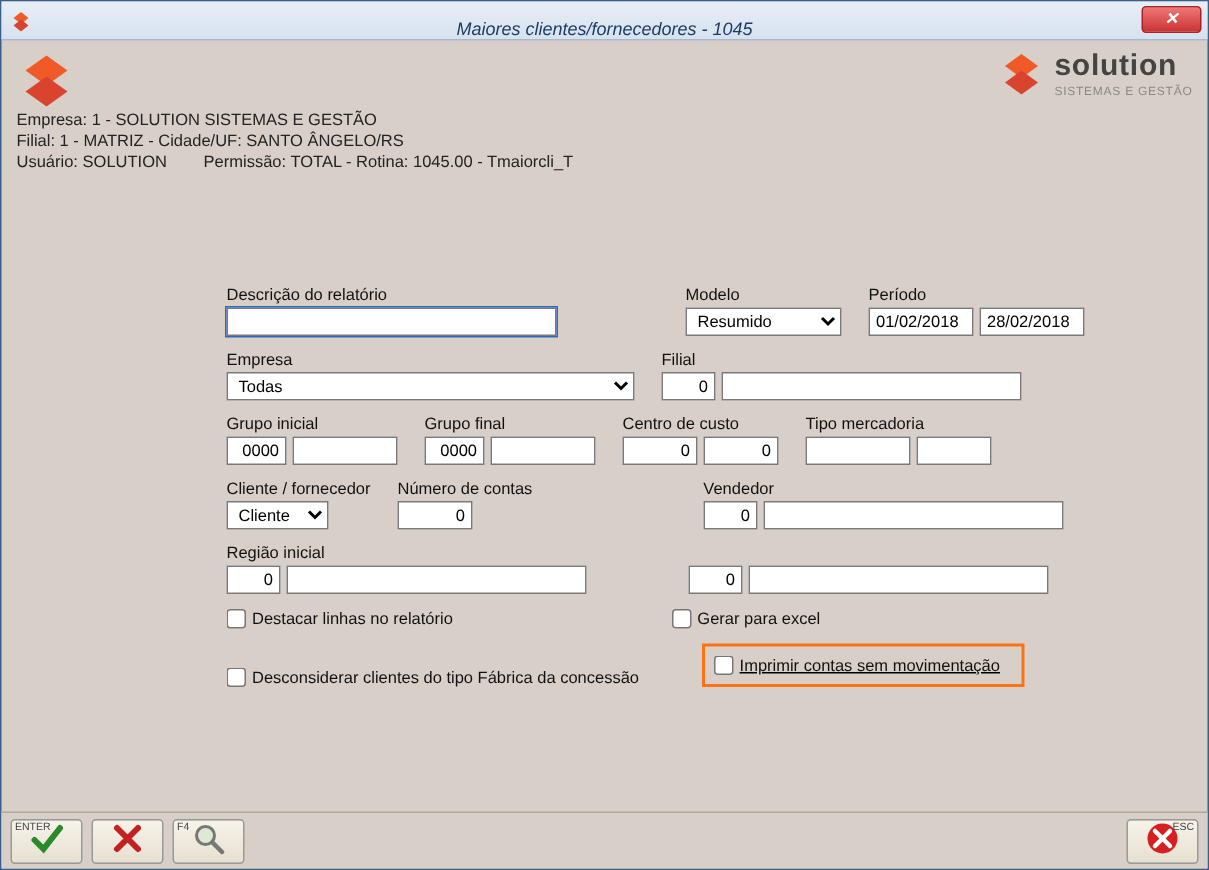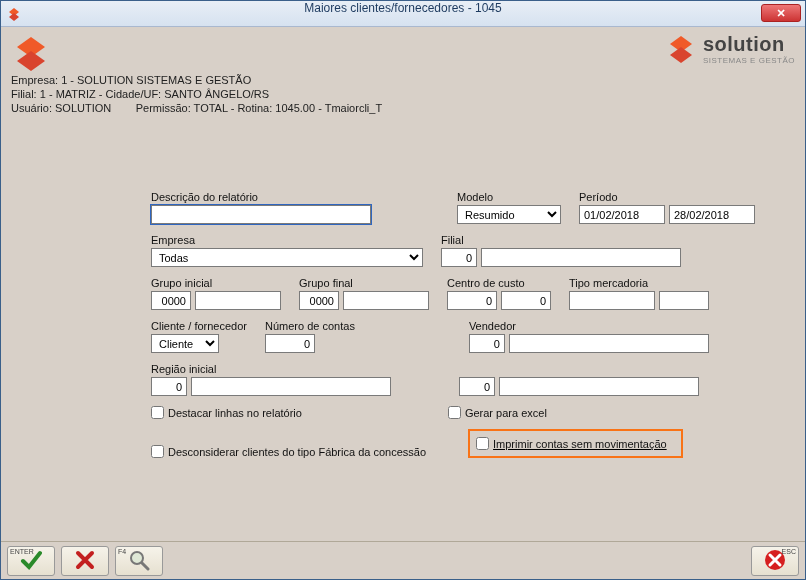--- a/index.html
+++ b/index.html
@@ -17,24 +17,25 @@
     border: 1px solid #3a5f8a;
     position: relative;
     display: flex;
     flex-direction: column;
   }
   .titlebar {
     height: 26px;
     background: linear-gradient(#e8eef6, #d6e2f0);
     border-bottom: 1px solid #a9b8cf;
     display: flex;
-    align-items: flex-start;
+    align-items: flex-end;
     justify-content: center;
     position: relative;
     color: #1d3a5f;
+    font-style: italic;
   }
   .titlebar .title-text { font-size: 12px; }
   .titlebar .close-btn {
     position: absolute;
     right: 4px;
     top: 3px;
     width: 40px;
     height: 18px;
     background: linear-gradient(#e77,#c33);
     border: 1px solid #a22;
@@ -81,21 +82,21 @@
     border: 1px solid #7a7a7a;
     background: #fff;
     padding: 1px 3px;
     height: 19px;
   }
   input[type=text] { padding: 1px 4px; }
   .w220 { width: 220px; }
   .w200 { width: 200px; }
   .w120 { width: 104px; }
   .w80  { width: 68px; }
-  .w70  { width: 86px; }
+  .w70  { width: 70px; }
   .w50  { width: 50px; }
   .w40  { width: 40px; }
   .w36  { width: 36px; }
   .chk { display: flex; align-items: center; gap: 4px; font-size: 11px; color: #111; }
   .chk input { width: 13px; height: 13px; margin: 0; }
   .highlight-box {
     border: 2px solid #f97316;
     padding: 6px 14px 6px 6px;
     display: inline-flex;
     text-decoration: underline;

